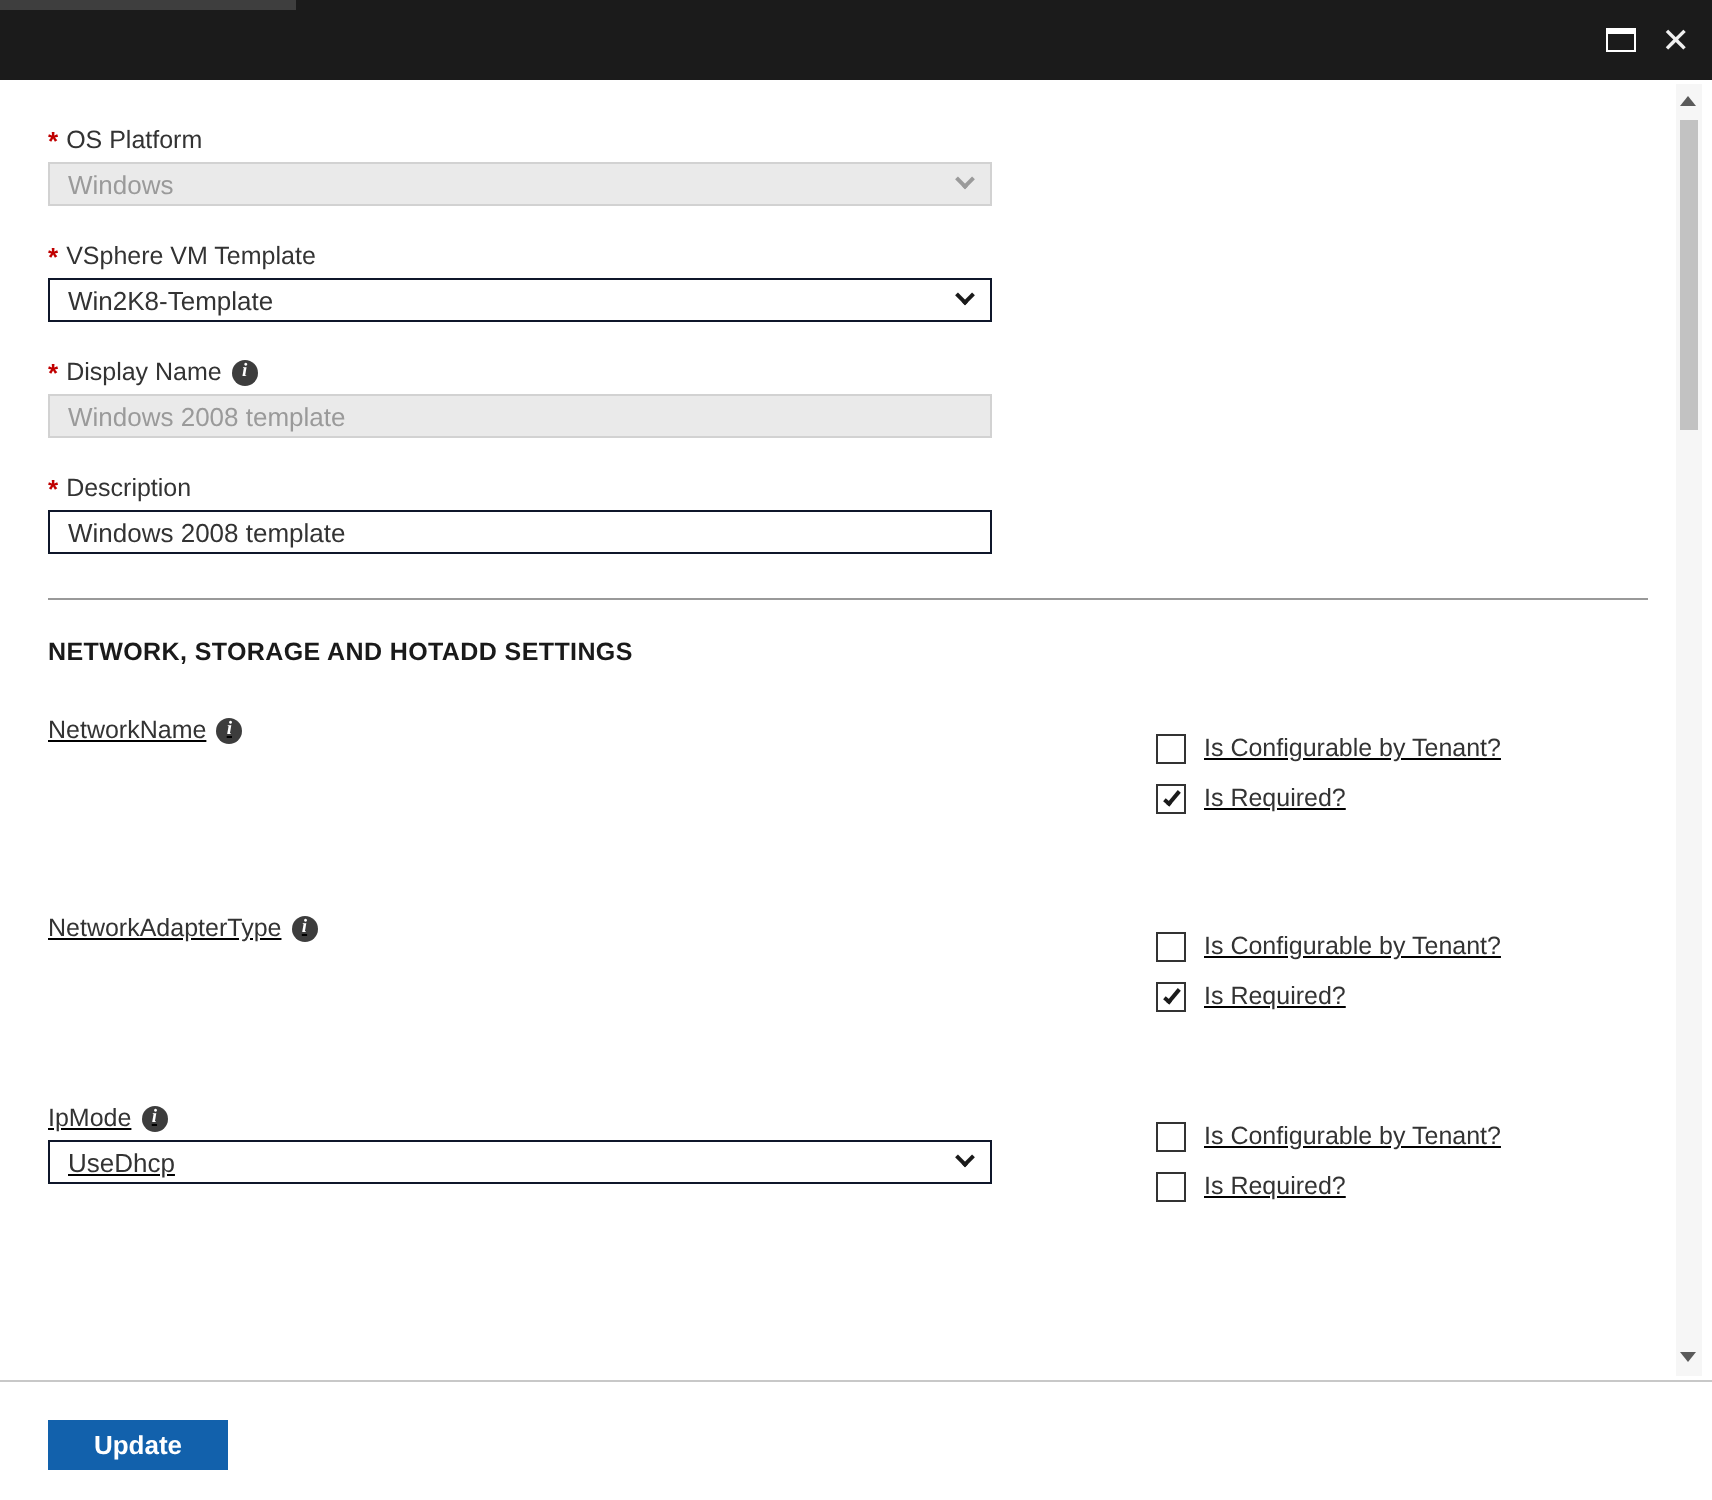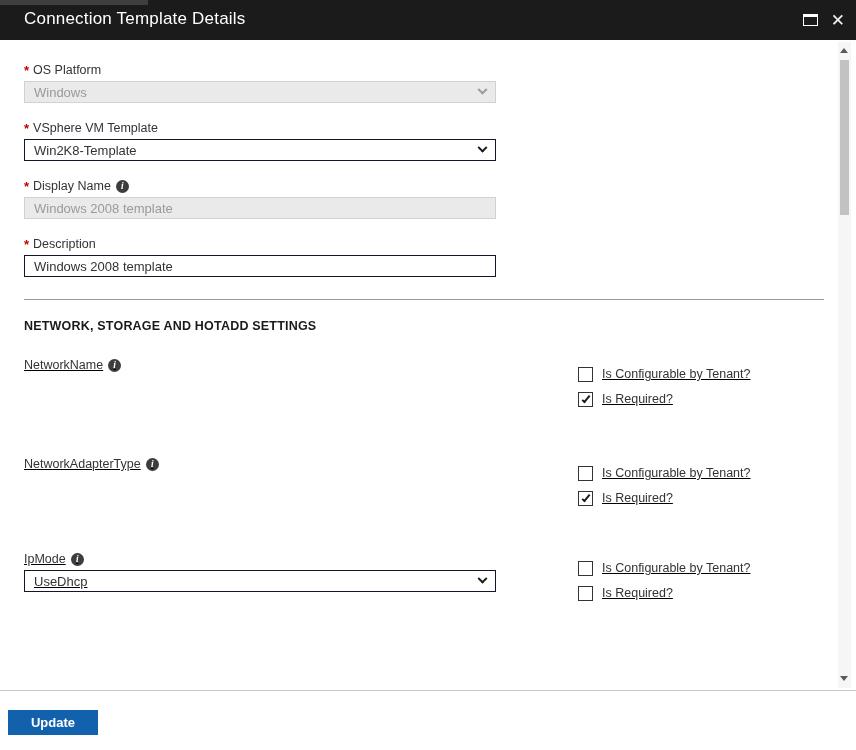--- a/index.html
+++ b/index.html
@@ -153,34 +153,33 @@
     background: #c2c2c2; cursor: pointer;
   }
 
   
   .footer {
     height: 60px; background: #ffffff;
     border-top: 1px solid #c8c8c8;
     position: relative;
   }
   .update-btn {
-    position: absolute; left: 8px; top: 19px;
+    position: absolute; left: 24px; top: 19px;
     min-width: 90px; height: 25px;
     background: #1261ac; color: #ffffff;
     border: none; font-weight: bold; font-size: 13px;
     font-family: inherit; cursor: pointer;
     padding: 0 14px;
   }
 </style>
 </head>
 <body>
 
 <div class="titlebar">
   <div class="topstrip"></div>
-  <div class="title">Connection Template Details</div>
   <div class="win-icons">
     <div class="restore-icon"></div>
     <div class="close-icon">✕</div>
   </div>
 </div>
 
 <div class="content">
   <div class="content-inner">
 
     <div class="field first">

